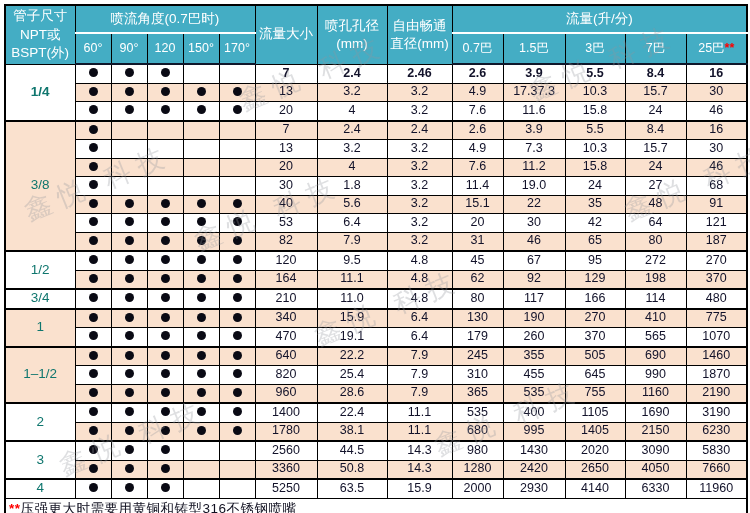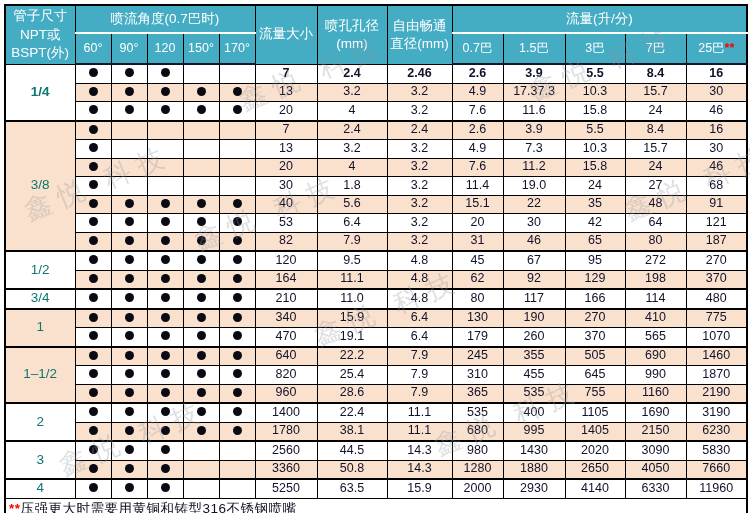--- a/index.html
+++ b/index.html
@@ -444,21 +444,21 @@
         <tr class="peach">
           <td><span class="dot"></span></td>
           <td><span class="dot"></span></td>
           <td><span class="dot"></span></td>
           <td></td>
           <td></td>
           <td>3360</td>
           <td>50.8</td>
           <td>14.3</td>
           <td>1280</td>
-          <td>1880</td>
+          <td>2420</td>
           <td>2650</td>
           <td>4050</td>
           <td>7660</td>
         </tr>
         <tr class="white group-start">
           <td class="pipe-cell" rowspan="1">4</td>
           <td><span class="dot"></span></td>
           <td><span class="dot"></span></td>
           <td><span class="dot"></span></td>
           <td></td>

